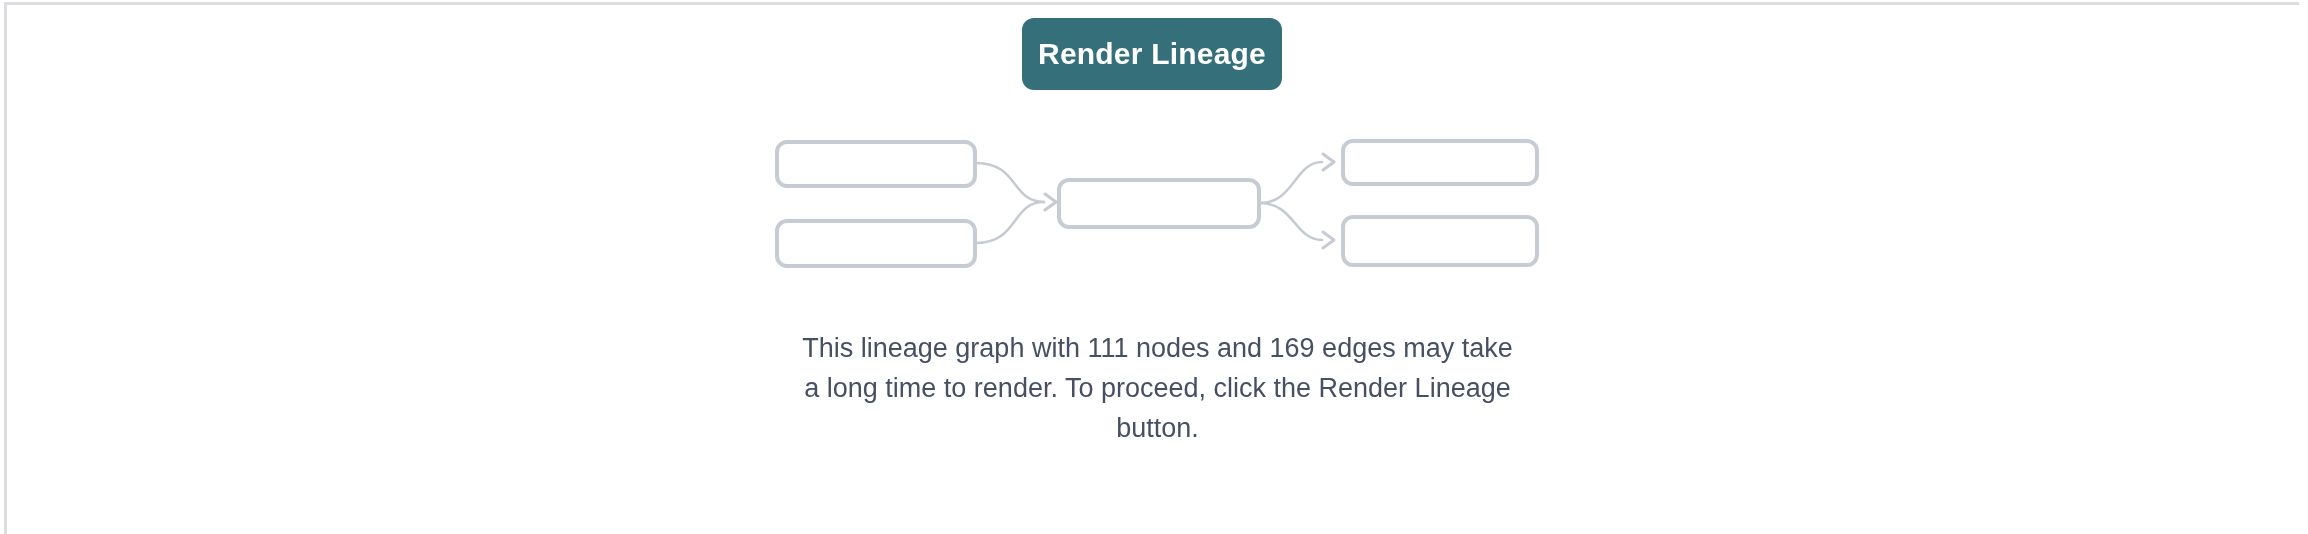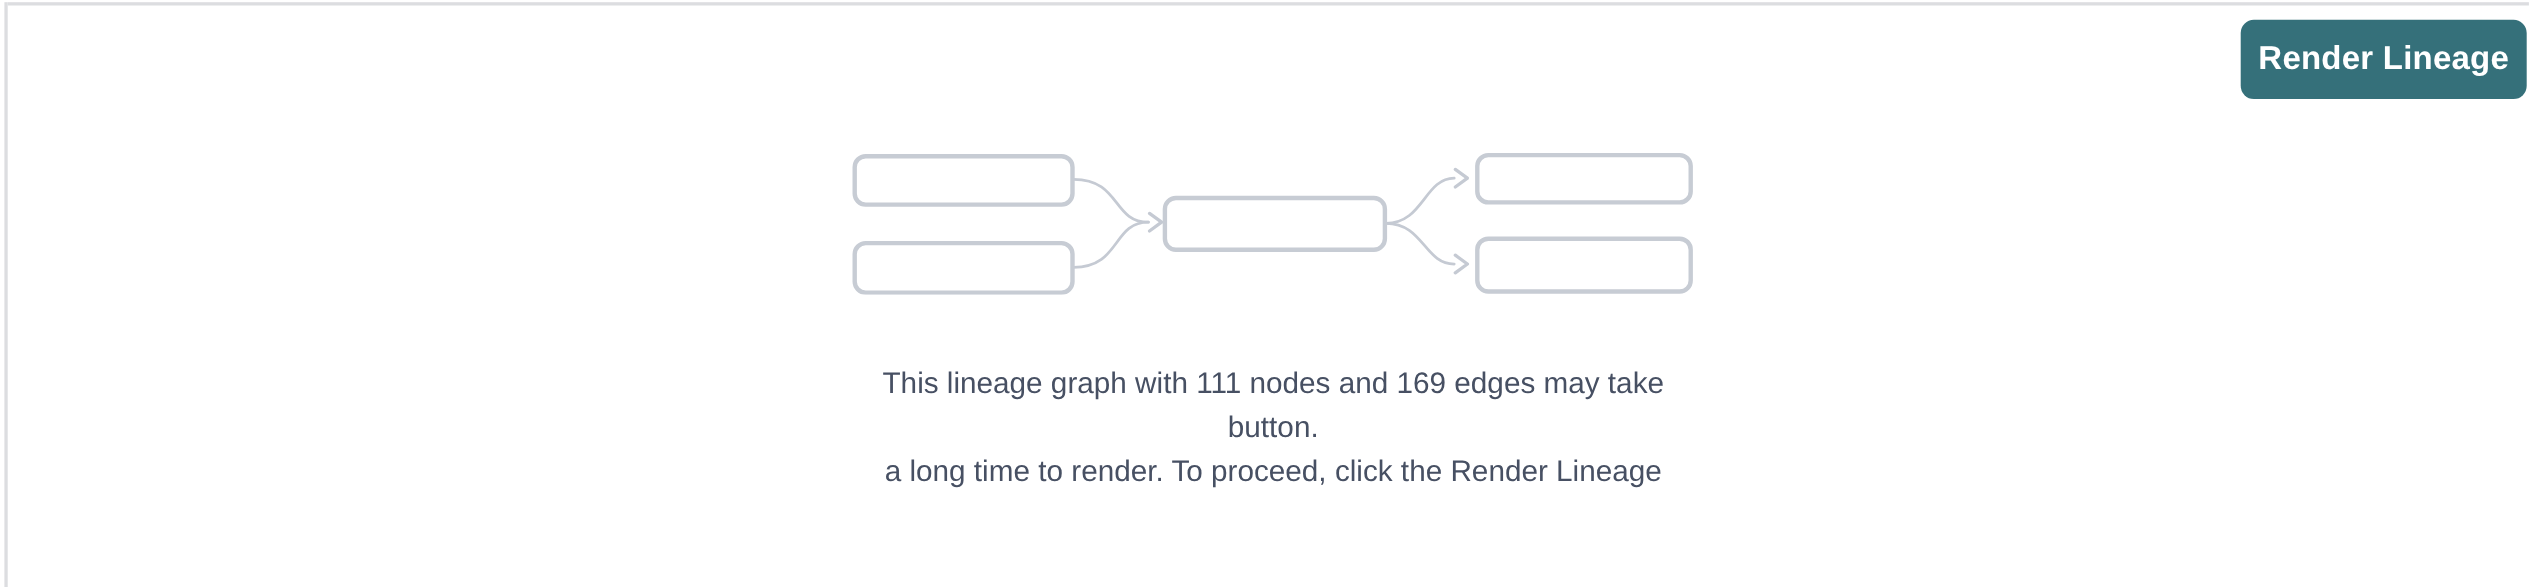--- a/index.html
+++ b/index.html
@@ -37,21 +37,21 @@
   .panel-content {
     position: absolute;
     left: 7px;
     top: 5px;
     width: 2301px;
     height: 529px;
   }
   
   .toolbar {
     display: flex;
-    justify-content: flex-end;
+    justify-content: center;
     padding: 13px 11px 0 0;
   }
   .render-btn {
     width: 260px;
     height: 72px;
     border: none;
     border-radius: 12px;
     background: #35707a;
     color: #ffffff;
     font-family: "Liberation Sans", "DejaVu Sans", sans-serif;
@@ -118,18 +118,18 @@
           <rect x="4" y="83" width="198" height="45" rx="10"></rect>
           <rect x="286" y="42" width="200" height="47" rx="10"></rect>
           <rect x="570" y="3" width="194" height="43" rx="10"></rect>
           <rect x="570" y="79" width="194" height="48" rx="10"></rect>
         </g>
       </svg>
     </div>
 
     <div class="message">
       <div class="message-line">This lineage graph with 111 nodes and 169 edges may take</div>
+      <div class="message-line">a long time to render. To proceed, click the Render Lineage</div>
       <div class="message-line">button.</div>
-      <div class="message-line">a long time to render. To proceed, click the Render Lineage</div>
     </div>
 
   </div>
 </div>
 
 </body></html>

